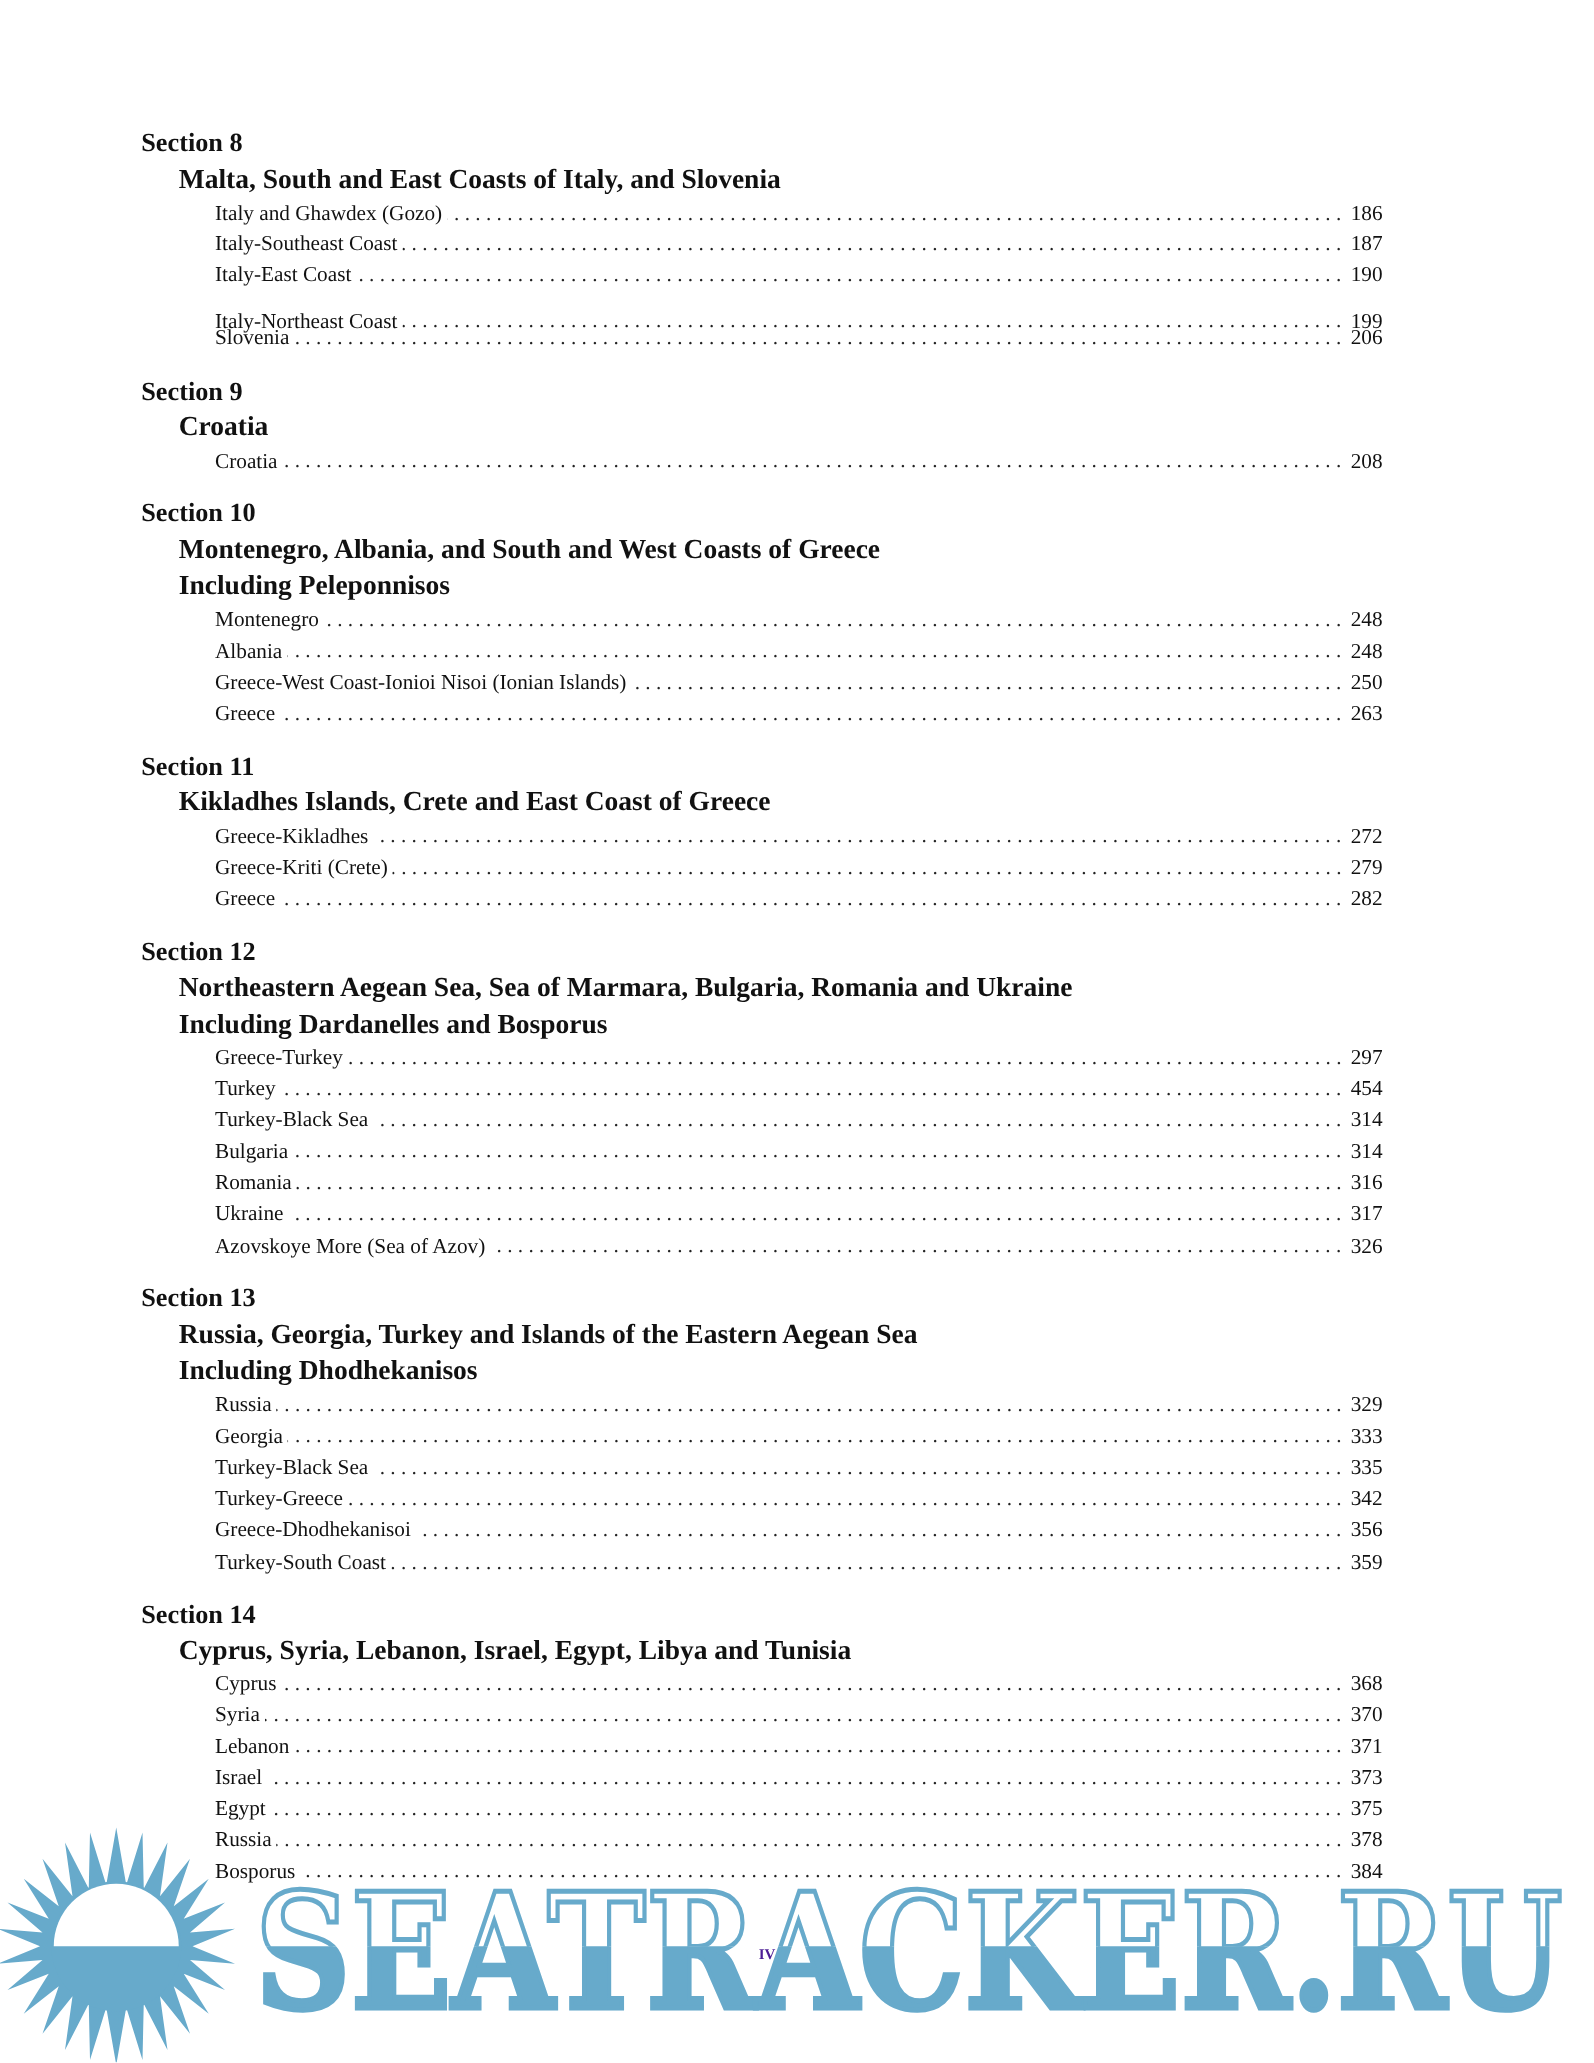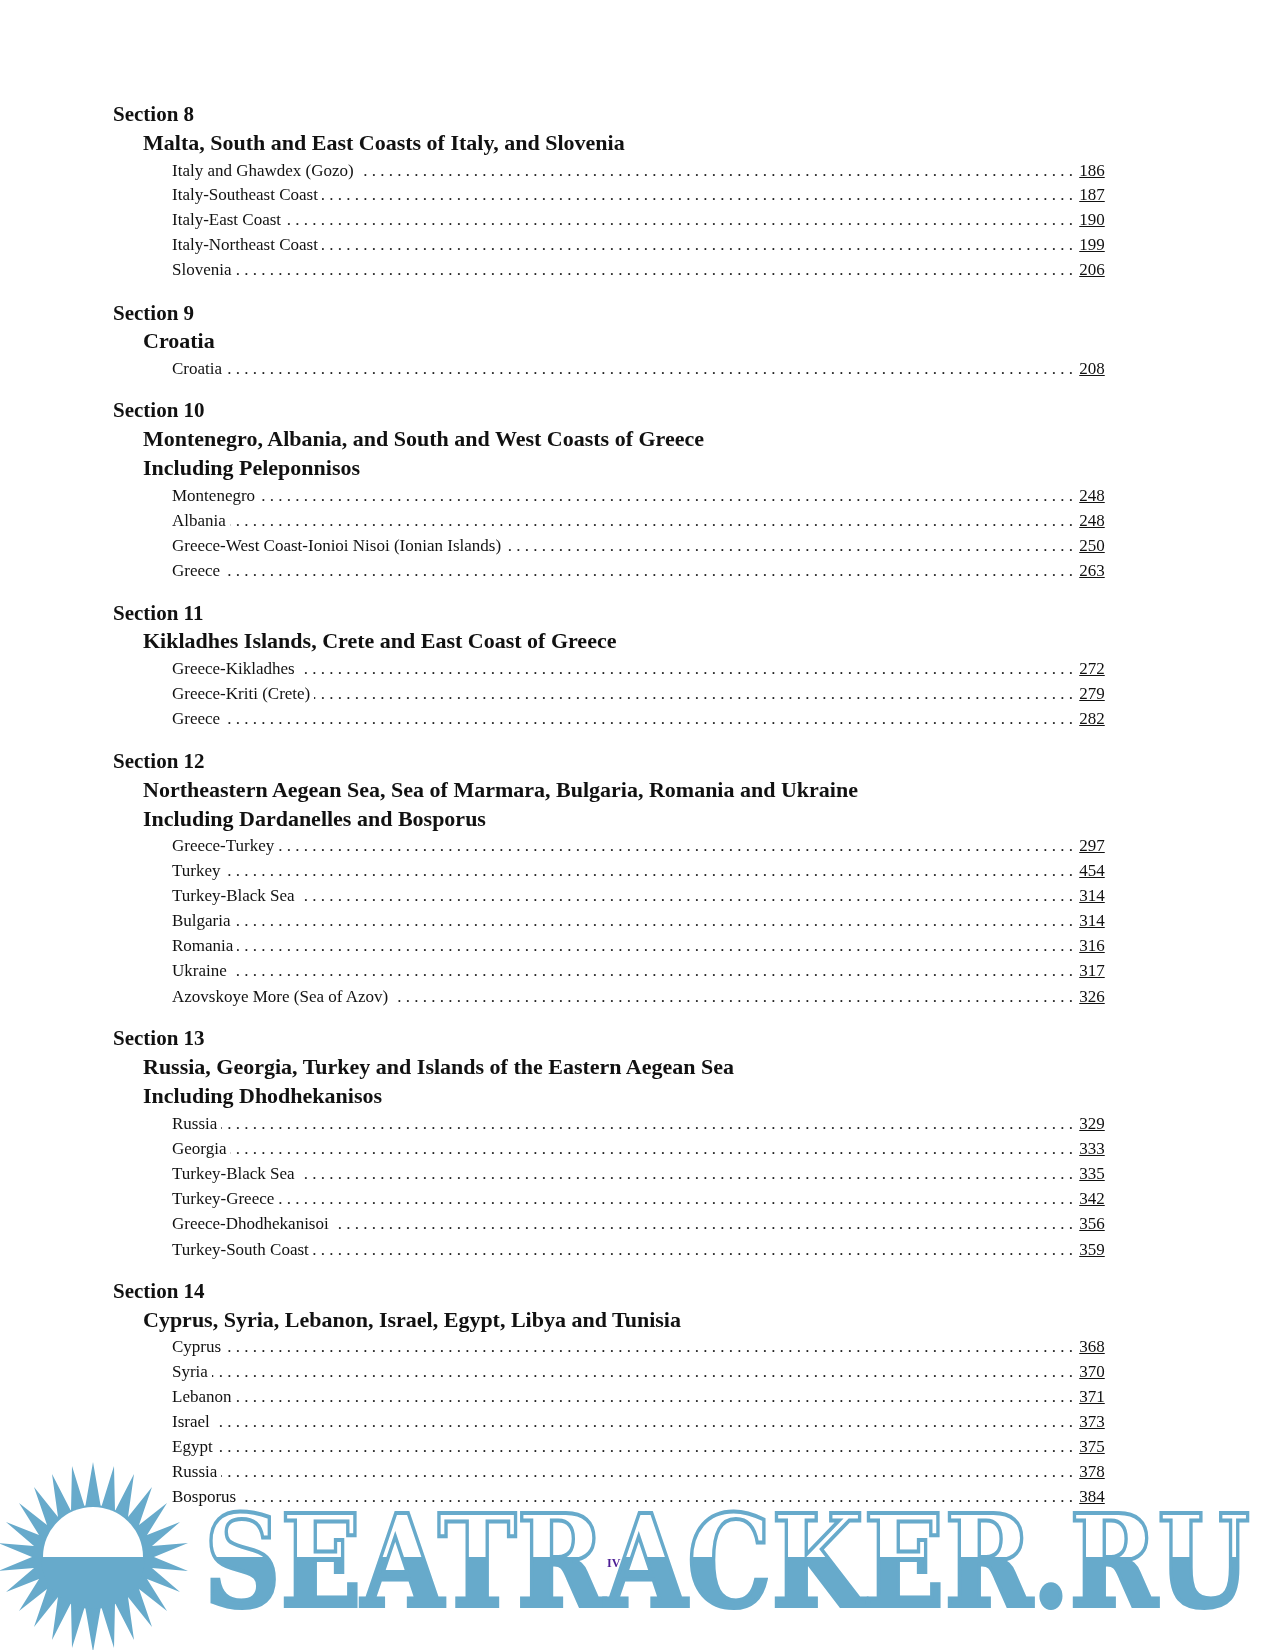--- a/index.html
+++ b/index.html
@@ -7,21 +7,21 @@
          font-family: "Liberation Serif", "DejaVu Serif", serif; color: #111; }
   .toc { position: absolute; left: 0; top: 0; width: 1275px; }
   .section-title { position: absolute; left: 113px; font-weight: bold; font-size: 21px; line-height: 24px; }
   .sub-title { position: absolute; left: 143px; font-weight: bold; font-size: 22px; line-height: 26px; }
   .entry { position: absolute; left: 172px; width: 934px; height: 24px; font-size: 17px; line-height: 24px;
            display: flex; align-items: baseline; }
   .entry .name { white-space: nowrap; padding-right: 4px; }
   .entry .leader { flex: 1; overflow: hidden; white-space: nowrap; letter-spacing: 0; color: #222;
                    font-size: 17px; direction: rtl; }
   .entry .leader::before { content: ". . . . . . . . . . . . . . . . . . . . . . . . . . . . . . . . . . . . . . . . . . . . . . . . . . . . . . . . . . . . . . . . . . . . . . . . . . . . . . . . . . . . . . . . . . . . . . . . . . . . . . . . . . . . . . . . . . . . . . . . . . . ."; }
-  .entry .page { white-space: nowrap; padding-left: 5px; min-width: 28px; text-align: center; text-decoration: underline; }
+  .entry .page { white-space: nowrap; padding-left: 5px; min-width: 28px; text-align: right; }
   .page-number { position: absolute; left: 607px; top: 1556px; font-weight: bold; font-size: 12px; z-index: 3; color: #4c1d95; }
   .watermark { position: absolute; left: 0; top: 1455px; width: 1275px; height: 195px; z-index: 2; pointer-events: none; }
 </style>
 </head>
 <body>
 
 <div class="toc">
 
   <div class="section-title" style="top:102px">Section 8</div>
   <div class="sub-title" style="top:130px">Malta, South and East Coasts of Italy, and Slovenia</div>
@@ -33,21 +33,21 @@
   <div class="entry" style="top:183px">
       <span class="name">Italy-Southeast Coast</span>
       <span class="leader"></span>
       <span class="page">187</span>
     </div>
   <div class="entry" style="top:208px">
       <span class="name">Italy-East Coast</span>
       <span class="leader"></span>
       <span class="page">190</span>
     </div>
-  <div class="entry" style="top:233px">
+  <div class="entry" style="top:245px">
       <span class="name">Italy-Northeast Coast</span>
       <span class="leader"></span>
       <span class="page">199</span>
     </div>
   <div class="entry" style="top:258px">
       <span class="name">Slovenia</span>
       <span class="leader"></span>
       <span class="page">206</span>
     </div>
 

